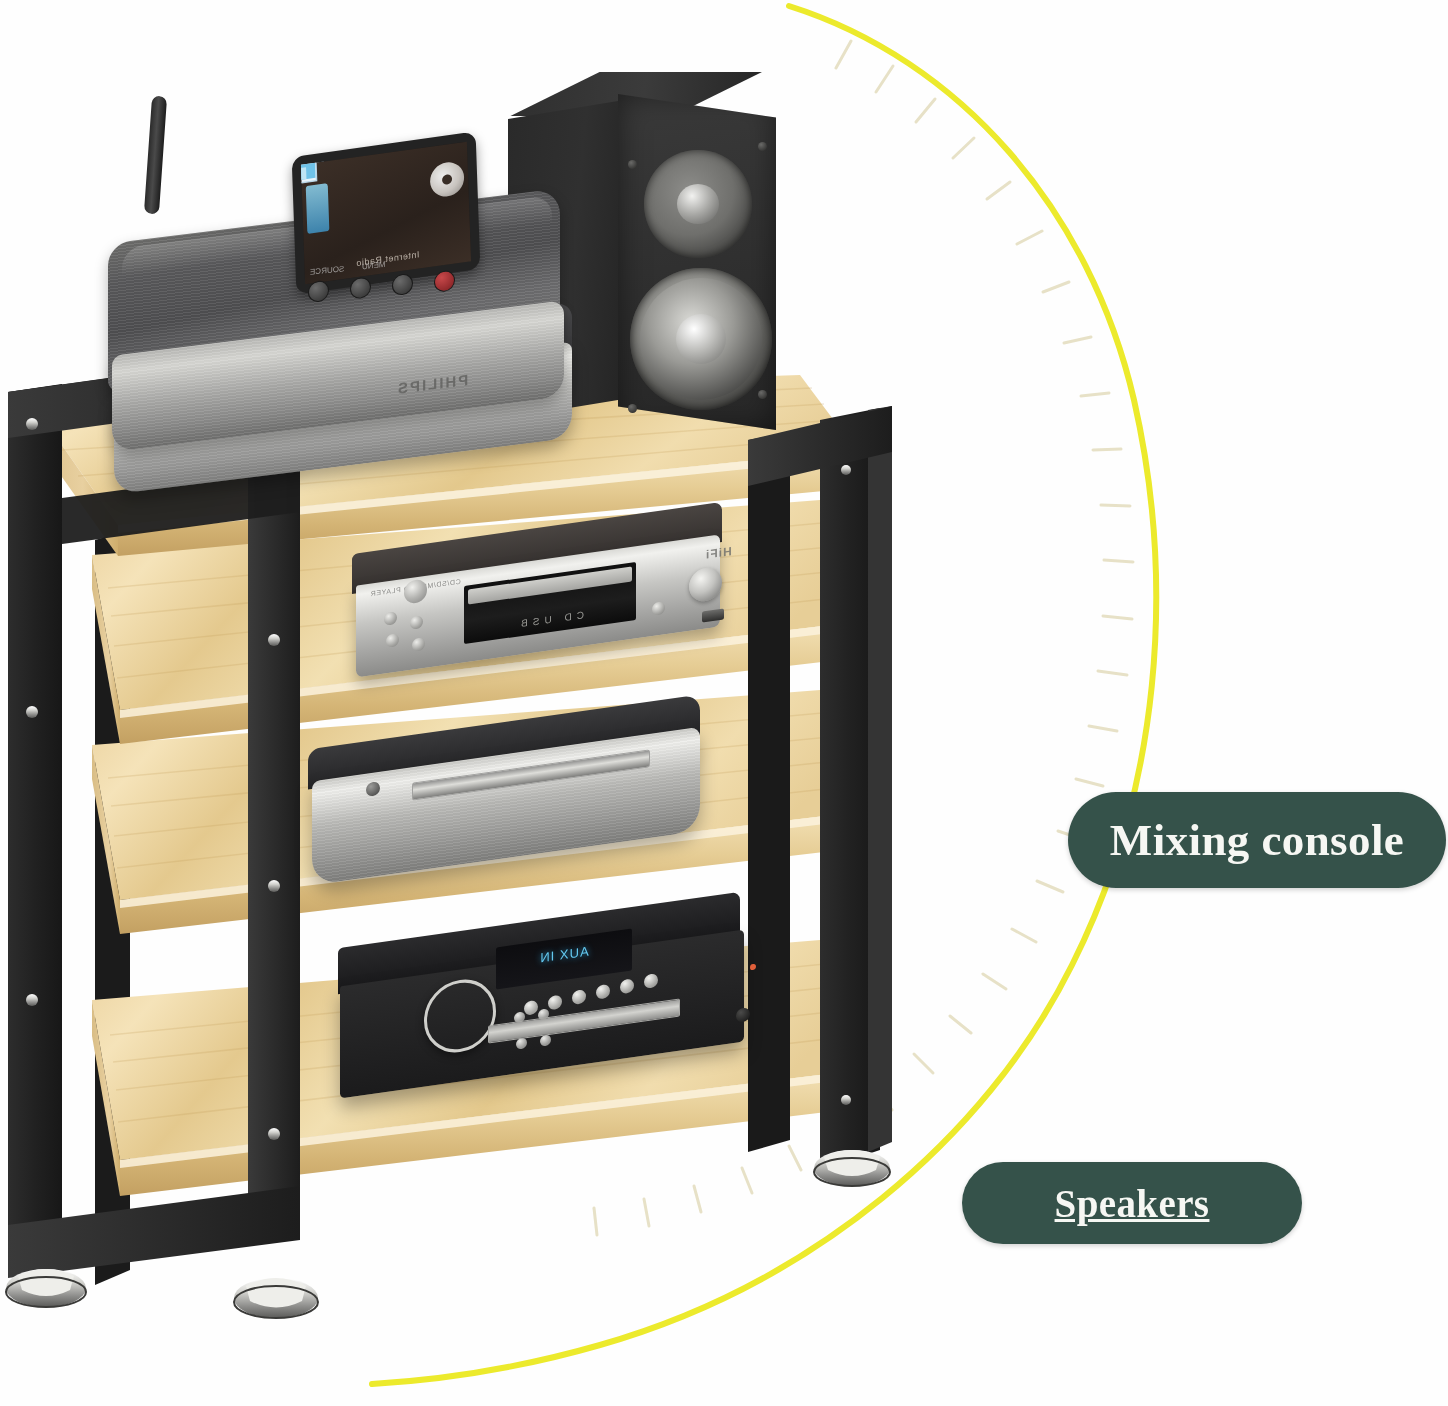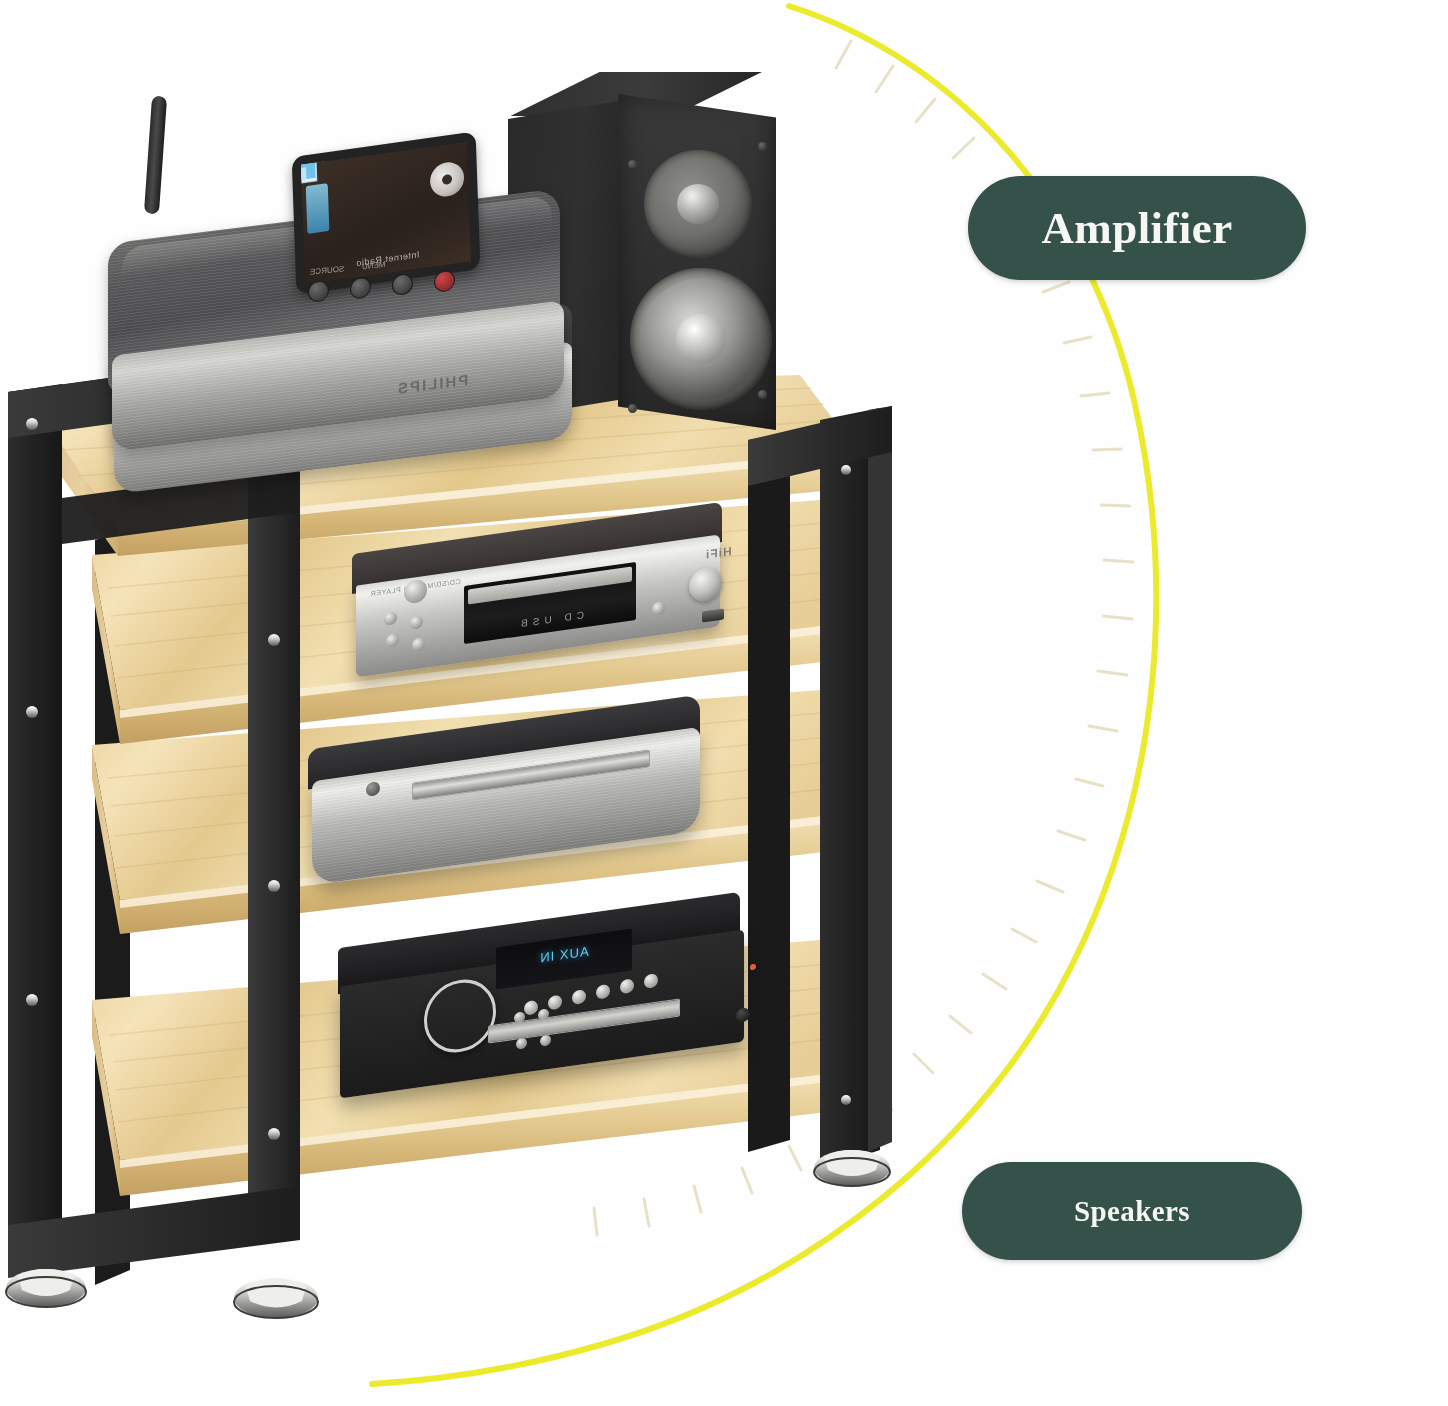--- a/index.html
+++ b/index.html
@@ -23,21 +23,21 @@
     font-family:"Liberation Serif", serif;
     font-weight:700;
     letter-spacing:.4px;
     box-shadow:0 2px 5px rgba(0,0,0,.18);
     white-space:nowrap;
     z-index:40;
   }
   #pill-0{left:968px;top:176px;width:338px;height:104px;font-size:45px;}
   #pill-1{left:1074px;top:446px;width:348px;height:100px;font-size:45px;}
   #pill-2{left:1068px;top:792px;width:378px;height:96px;font-size:45px;}
-  #pill-3{left:962px;top:1162px;width:340px;height:98px;font-size:29px;}
+  #pill-3{left:962px;top:1162px;width:340px;height:82px;font-size:39px;text-decoration:underline;}
 
   
   .rack{position:absolute;left:0px;top:0px;width:920px;height:1340px;z-index:20;}
 
   
   .rack svg{position:absolute;left:0;top:0;overflow:visible;}
 
   
   .unit{position:absolute;}
 
@@ -625,16 +625,16 @@
         <div class="rc-b" style="left:120px;top:-4px;"></div>
       </div>
 
       <div class="rc-strip"></div>
       <div class="rc-pwr"></div>
       <div class="rc-led"></div>
       <div class="rc-jack"></div>
     </div>
   </div>
 
-  <div class="pill" id="pill-0">Amplifier</div>
+  <div class="pill" id="pill-2">Mixing console</div>
   <div class="pill" id="pill-3">Speakers</div>
 
 </div>
 
 </body></html>

